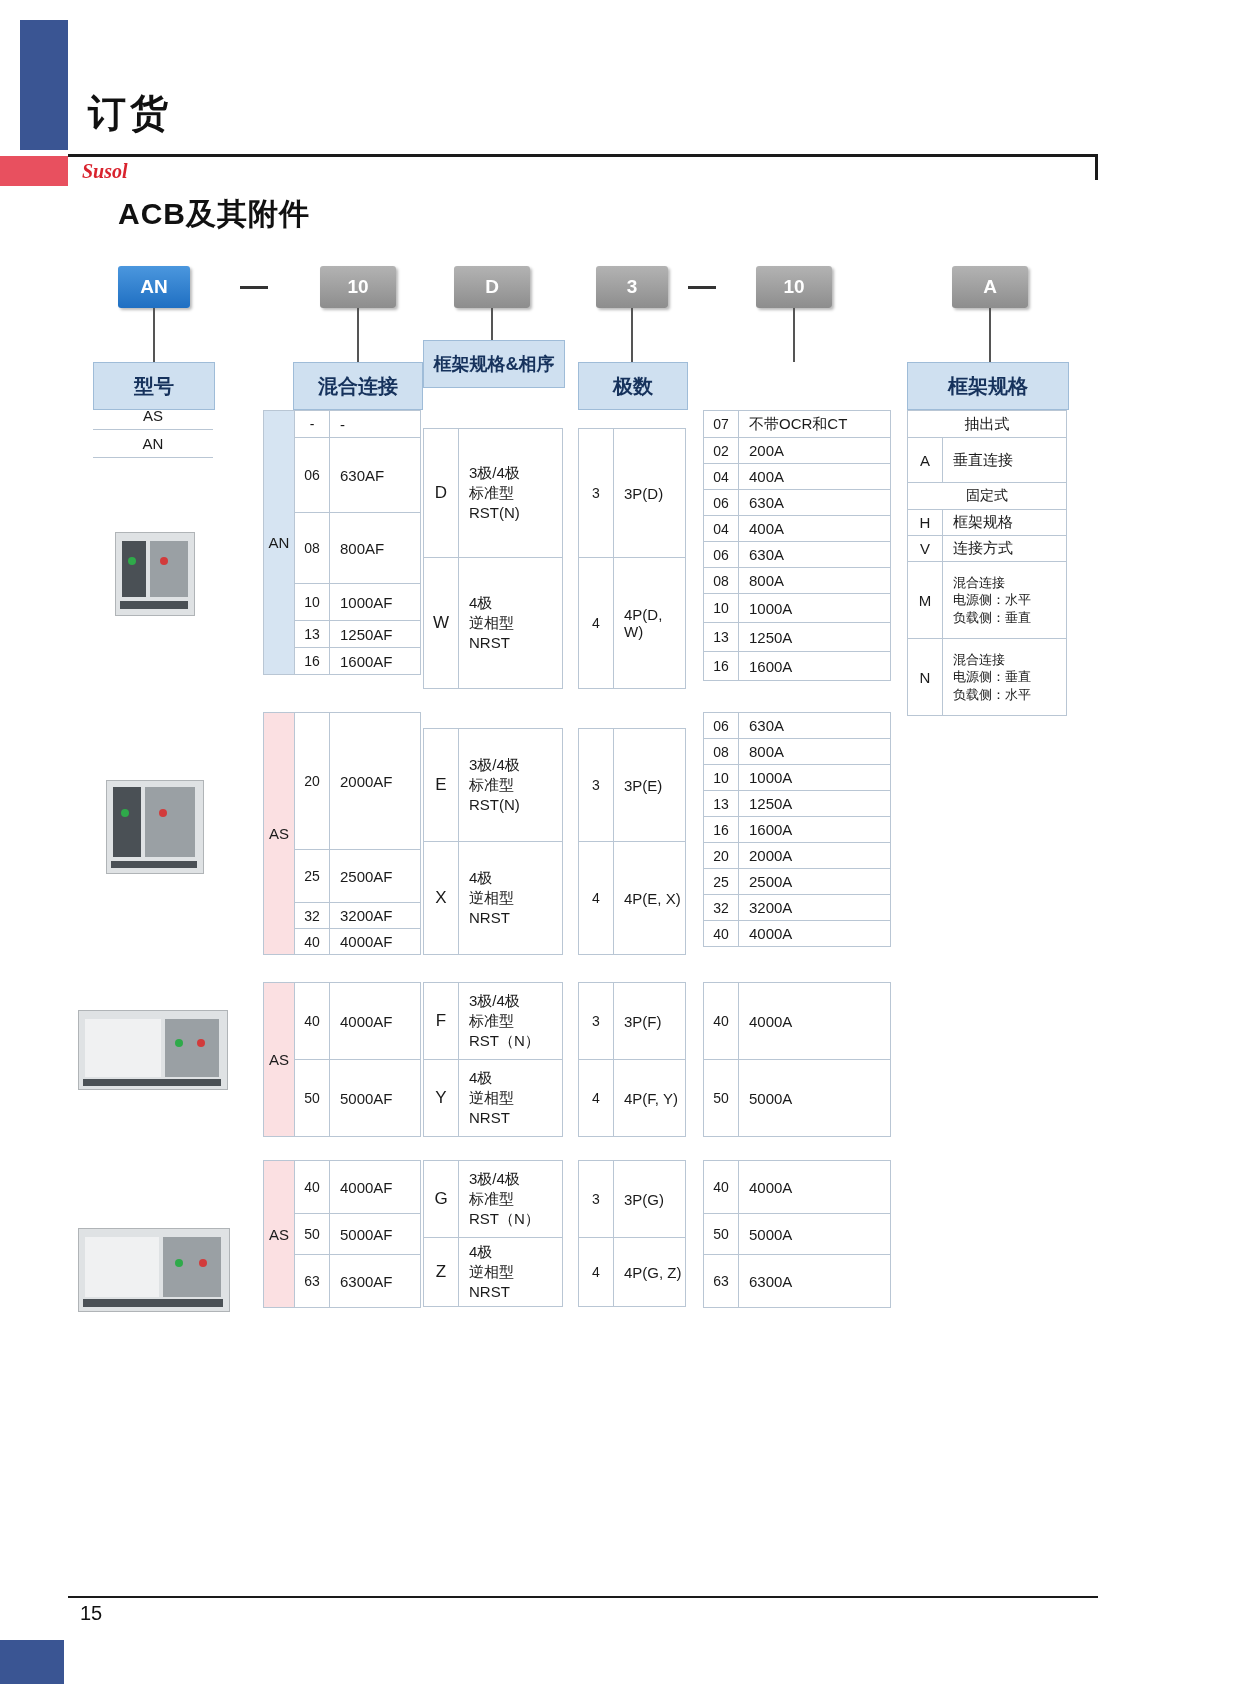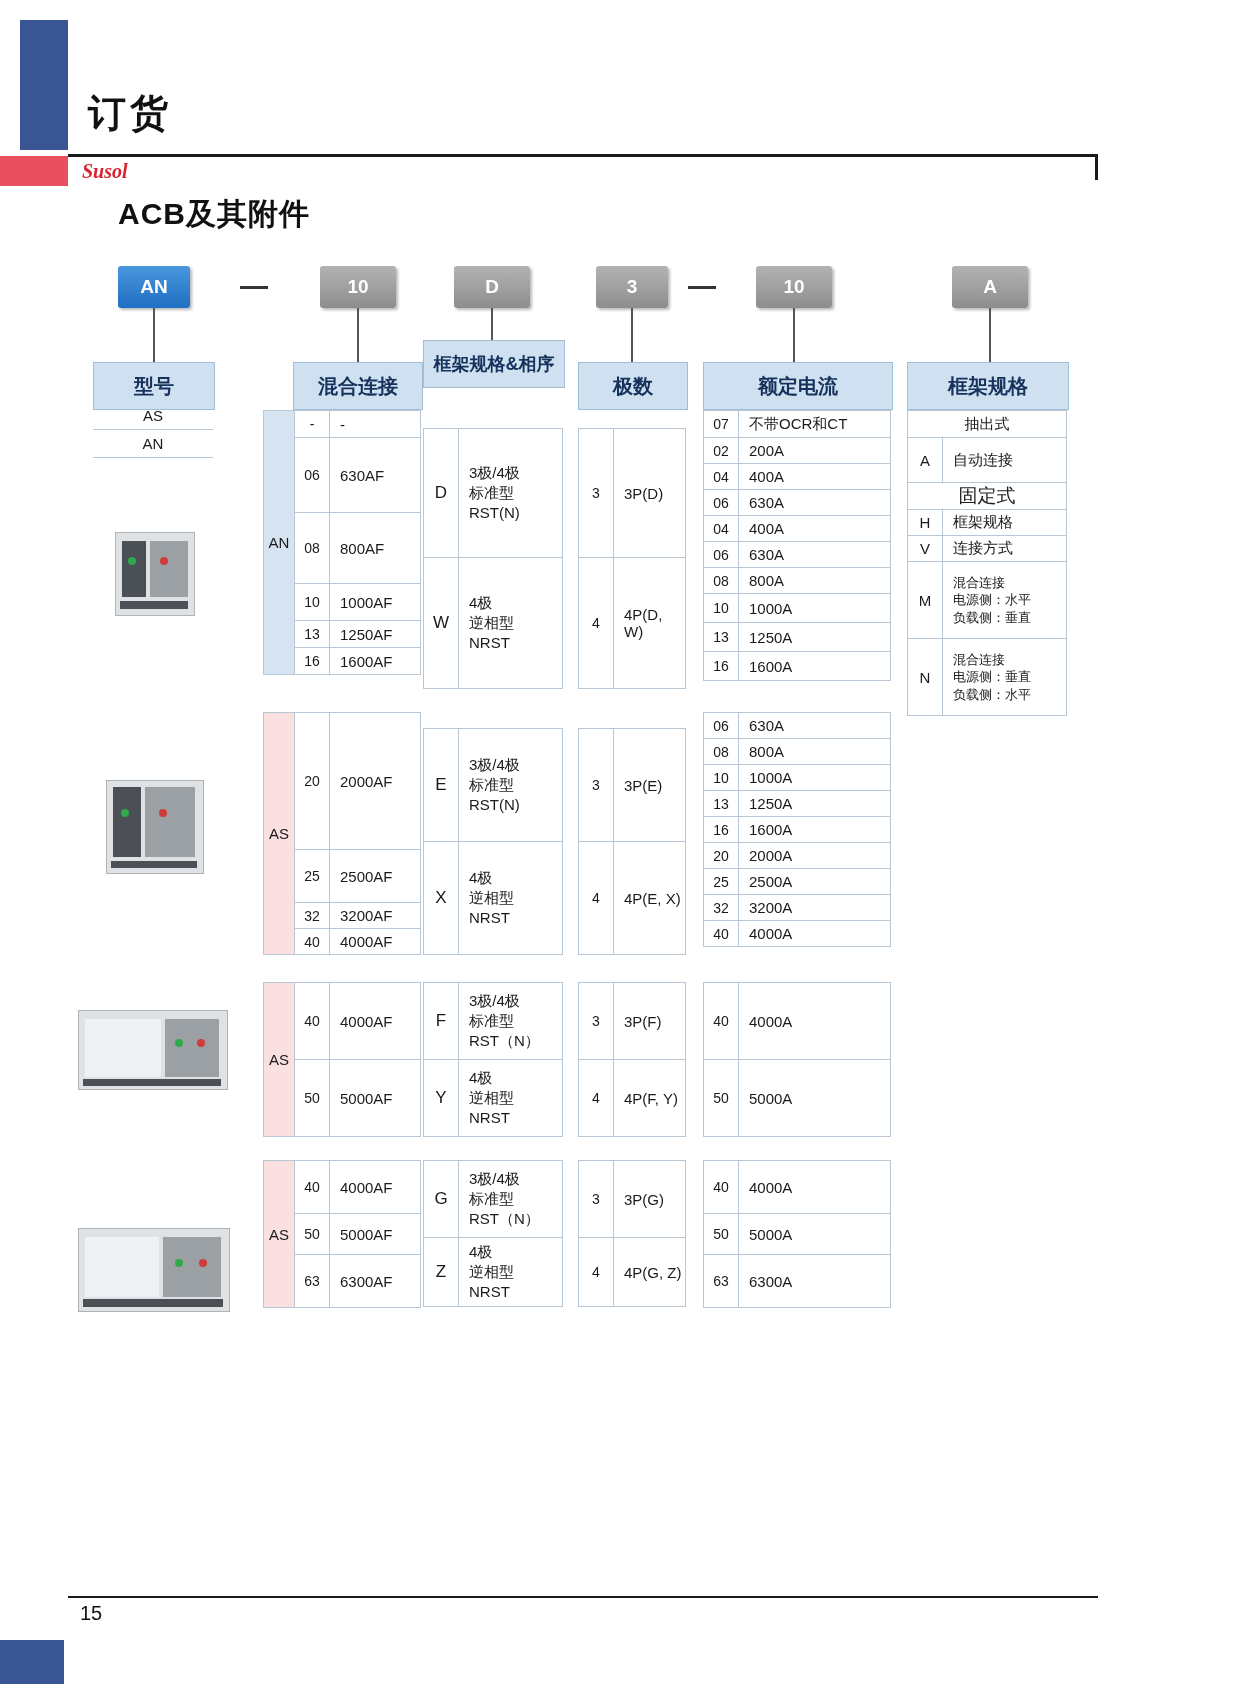--- a/index.html
+++ b/index.html
@@ -85,21 +85,20 @@
   <div class="stem" style="left:357px;top:308px;height:54px;"></div>
   <div class="stem" style="left:491px;top:308px;height:54px;"></div>
   <div class="stem" style="left:631px;top:308px;height:54px;"></div>
   <div class="stem" style="left:793px;top:308px;height:54px;"></div>
   <div class="stem" style="left:989px;top:308px;height:54px;"></div>
 
   <div class="colhead" style="left:93px;top:362px;width:120px;">型号</div>
   <div class="colhead" style="left:293px;top:362px;width:128px;">混合连接</div>
   <div class="colhead" style="left:423px;top:340px;width:140px;font-size:18px;">框架规格&amp;相序</div>
   <div class="colhead" style="left:578px;top:362px;width:108px;">极数</div>
-  <div class="colhead" style="left:703px;top:362px;width:188px;">额定电流</div>
   <div class="colhead" style="left:907px;top:362px;width:160px;">框架规格</div>
 
   <div class="modelbox" style="left:93px;top:402px;width:120px;">
     <div>AS</div>
     <div>AN</div>
   </div>
 
   <div class="photo" style="left:115px;top:532px;width:78px;height:82px;">
     <div class="ph-dark" style="left:6px;top:8px;width:24px;height:56px;"></div>
     <div class="ph-inner" style="left:34px;top:8px;width:38px;height:56px;"></div>
@@ -468,24 +467,24 @@
   </tbody>
     </table>
 
   <table class="tbl" style="left:907px;top:410px;width:160px;">
     <tbody>
         <tr>
       <td colspan="2" style="height:26px;font-size:15px;">抽出式</td>
     </tr>
     <tr>
       <td class="code" style="height:44px;font-size:15px;">A</td>
-      <td class="lbl mid">自动连接</td>
-    </tr>
-    <tr>
-      <td colspan="2" style="height:26px;font-size:19px;">固定式</td>
+      <td class="lbl mid">垂直连接</td>
+    </tr>
+    <tr>
+      <td colspan="2" style="height:26px;font-size:14px;">固定式</td>
     </tr>
     <tr>
       <td class="code" style="height:25px;font-size:15px;">H</td>
       <td class="lbl mid">框架规格</td>
     </tr>
     <tr>
       <td class="code" style="height:25px;font-size:15px;">V</td>
       <td class="lbl mid">连接方式</td>
     </tr>
     <tr>

